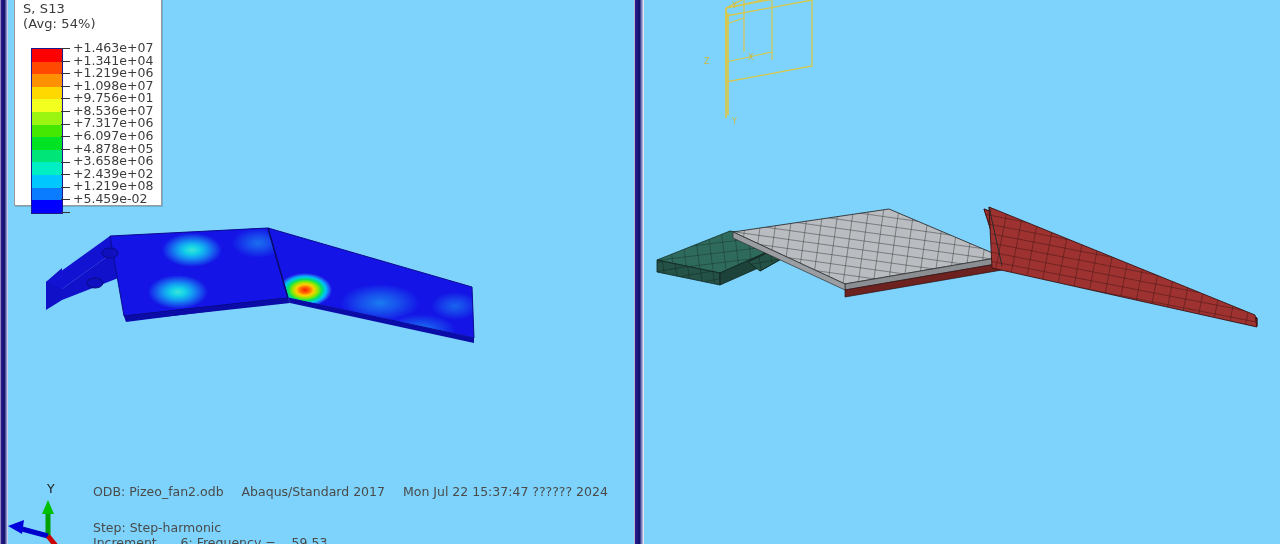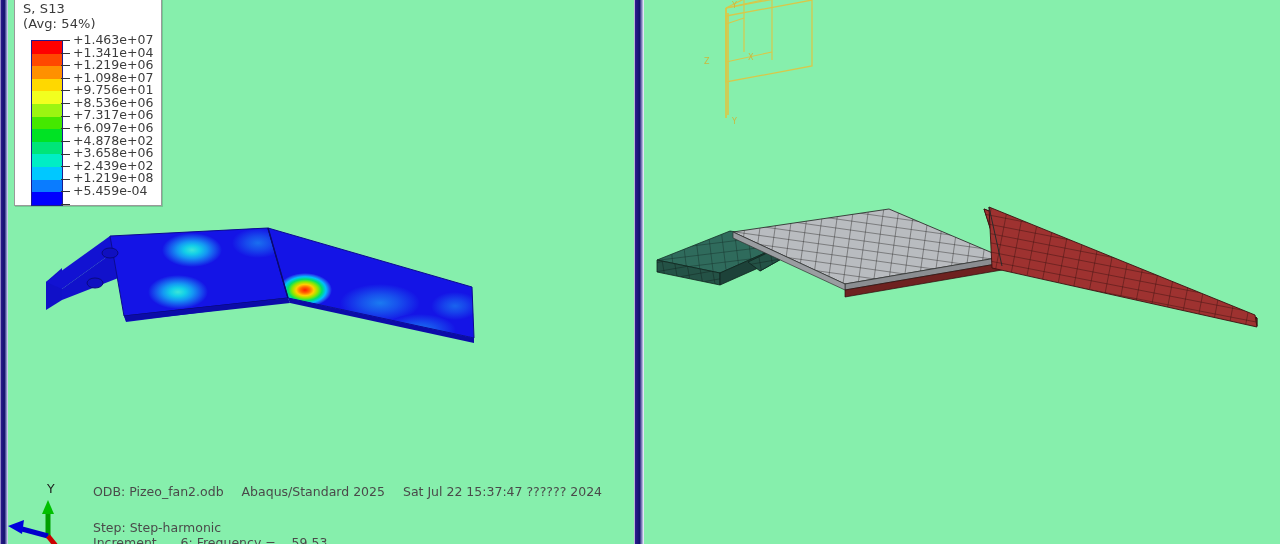--- a/index.html
+++ b/index.html
@@ -1,38 +1,38 @@
 <!DOCTYPE html>
 <html><head>
 <meta charset="utf-8">
 <style>
   html,body{margin:0;padding:0;background:#ffffff;}
   body{
     width:1280px;height:544px;overflow:hidden;position:relative;
     font-family:"DejaVu Sans","Liberation Sans",sans-serif;
     color:#404040;
   }
-  .viewport{position:absolute;top:0;background:#86efac;overflow:hidden;text-decoration:underline;}
+  .viewport{position:absolute;top:0;background:#7dd3fc;overflow:hidden;text-decoration:underline;}
   #left-viewport{left:0;width:640px;height:544px;}
   #right-viewport{left:640px;width:640px;height:544px;}
 
   
   .frame-bar{position:absolute;top:0;height:544px;background:#191970;}
   #frame-left{left:0;width:8px;background:linear-gradient(90deg,#ffffff 0%,#2a1a8c 12%,#12126e 55%,#b9c0e8 92%,#ffffff 100%);}
   #frame-mid{left:634px;width:10px;background:linear-gradient(90deg,#ffffff 0%,#2a1a8c 15%,#12126e 55%,#c4c9ea 90%,#ffffff 100%);}
 
   
   #legend-box{
     position:absolute;left:14px;top:-12px;width:146px;height:216px;
     background:#ffffff;border:1px solid #9a9a9a;
     box-shadow:1px 1px 0 rgba(0,0,0,.15);
   }
   #legend-title-wrap{padding:12px 0 0 8px;line-height:15px;}
   .legend-title{font-size:13px;color:#3a3a3a;letter-spacing:.1px;}
-  #legend-body{position:relative;margin-top:6px;height:170px;}
+  #legend-body{position:relative;margin-top:14px;height:170px;}
   #legend-swatches{position:absolute;left:16px;top:3px;width:30px;height:164px;
     border:1px solid #1b1b8f;display:flex;flex-direction:column;}
   #legend-swatches div{flex:1 1 auto;}
   #legend-ticks{position:absolute;left:46px;top:3px;width:10px;height:164px;}
   #legend-ticks i{position:absolute;left:0;width:9px;height:1px;background:#333;display:block;}
   #legend-labels{position:absolute;left:58px;top:-3px;width:86px;height:176px;
     font-size:12.5px;line-height:12.58px;color:#3c3c3c;white-space:pre;}
   #legend-labels span{display:block;height:12.58px;}
 
   
@@ -152,25 +152,25 @@
           <i style="top: 63px;"></i>
           <i style="top: 76px;"></i>
           <i style="top: 88px;"></i>
           <i style="top: 101px;"></i>
           <i style="top: 114px;"></i>
           <i style="top: 126px;"></i>
           <i style="top: 139px;"></i>
           <i style="top: 151px;"></i>
           <i style="top: 164px;"></i>
         </div>
-      <div id="legend-labels"><span>+1.463e+07</span><span>+1.341e+04</span><span>+1.219e+06</span><span>+1.098e+07</span><span>+9.756e+01</span><span>+8.536e+06</span><span>+7.317e+06</span><span>+6.097e+06</span><span>+4.878e+02</span><span>+3.658e+06</span><span>+2.439e+02</span><span>+1.219e+08</span><span>+5.459e-04</span></div>
+      <div id="legend-labels"><span>+1.463e+07</span><span>+1.341e+04</span><span>+1.219e+06</span><span>+1.098e+07</span><span>+9.756e+01</span><span>+8.536e+07</span><span>+7.317e+06</span><span>+6.097e+06</span><span>+4.878e+05</span><span>+3.658e+06</span><span>+2.439e+02</span><span>+1.219e+08</span><span>+5.459e-02</span></div>
     </div>
   </div>
 
-  <div class="footer-text" id="odb-line"><span class="odb-seg">ODB:</span> <span class="odb-seg">Pizeo_fan2.odb</span><span class="gap2"></span><span class="odb-seg">Abaqus/Standard 2025</span><span class="gap2"></span><span class="odb-seg">Sat Jul 22 15:37:47 ?????? 2024</span></div>
+  <div class="footer-text" id="odb-line"><span class="odb-seg">ODB:</span> <span class="odb-seg">Pizeo_fan2.odb</span><span class="gap2"></span><span class="odb-seg">Abaqus/Standard 2017</span><span class="gap2"></span><span class="odb-seg">Mon Jul 22 15:37:47 ?????? 2024</span></div>
 
   <div class="footer-text" id="step-line">Step: Step-harmonic</div>
   <div class="footer-text" id="inc-line">Increment      6: Frequency =    59.53</div>
 
   <div class="triad" id="triad-left">
     <svg width="80" height="62" viewBox="0 0 80 62">
 
       <line x1="48" y1="52" x2="48" y2="26" stroke="#00a000" stroke-width="5"></line>
       <polygon points="48,16 42,30 54,30" fill="#00c000"></polygon>
 

